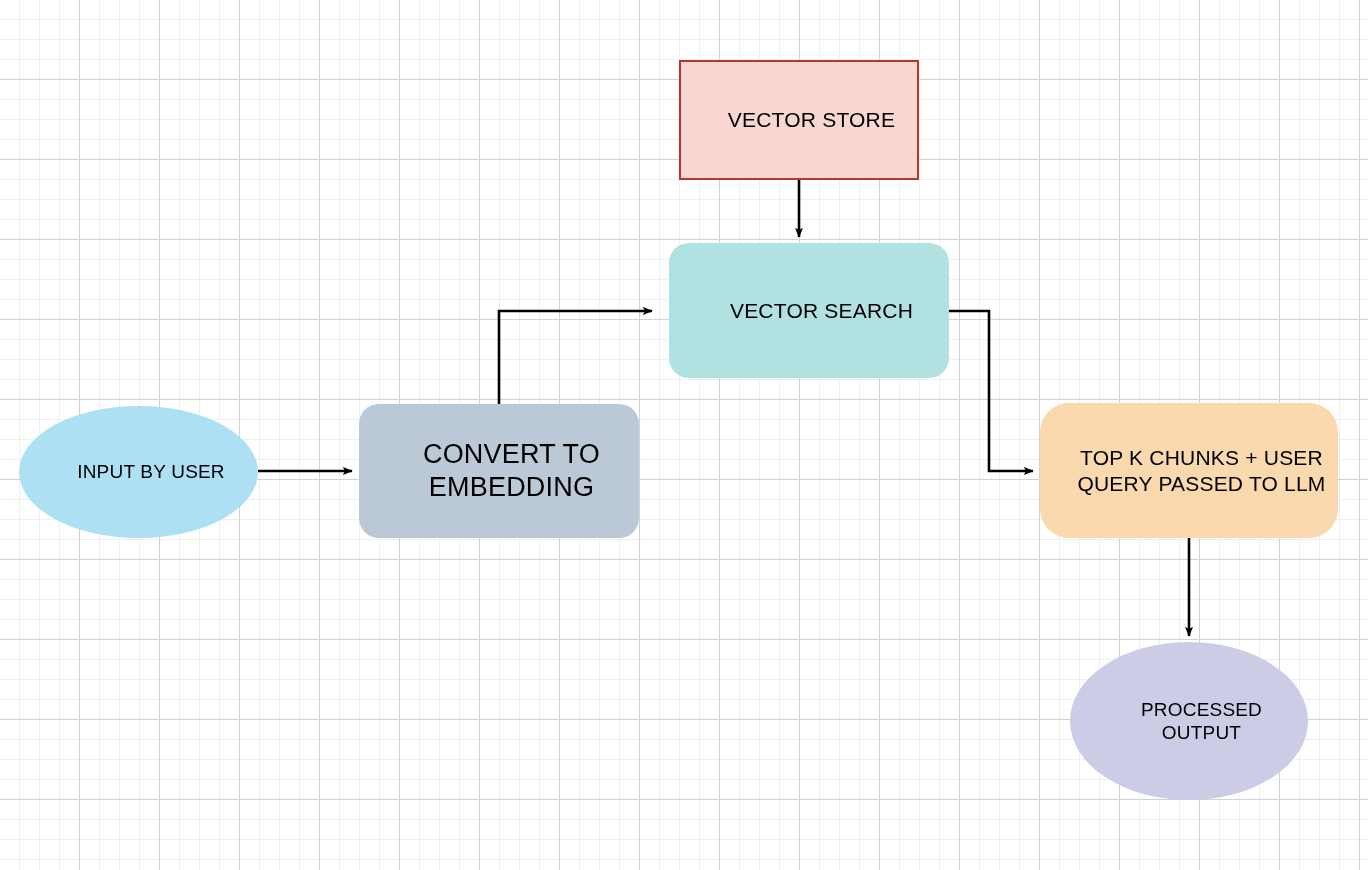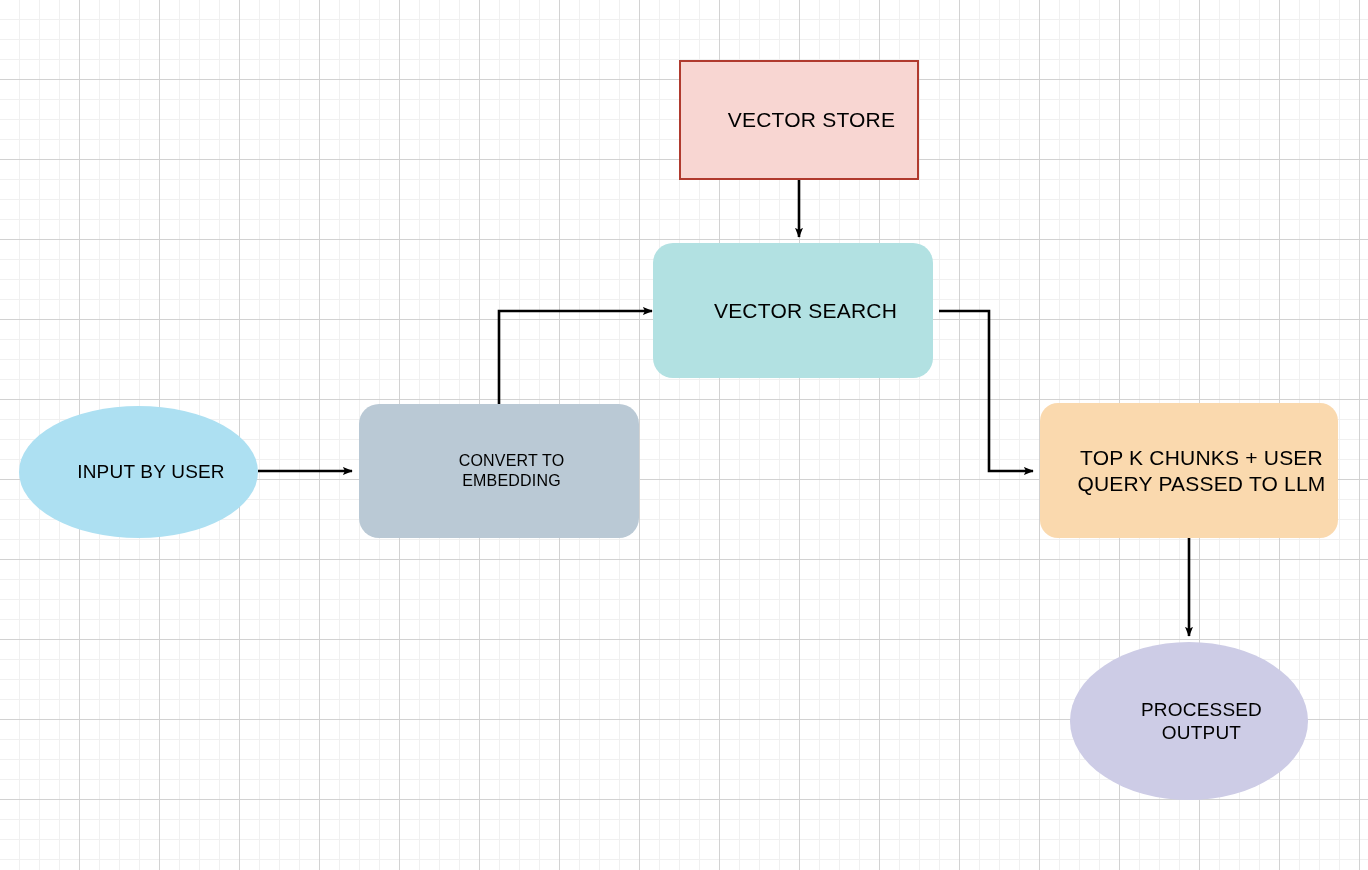--- a/index.html
+++ b/index.html
@@ -63,49 +63,49 @@
 
   .n-vector-store {
     left: 679px;  top: 60px;
     width: 240px; height: 120px;
     background: #f8d6d2;
     border: 2px solid #b03a2e;
     font-size: 21px;
   }
 
   .n-vector-search {
-    left: 653px;  top: 243px;
+    left: 669px;  top: 243px;
     width: 280px; height: 135px;
     background: #b2e1e2;
     border-radius: 20px;
     font-size: 21px;
   }
 
   .n-convert {
     left: 359px;  top: 404px;
     width: 280px; height: 134px;
     background: #bac9d5;
     border-radius: 20px;
-    font-size: 16px;
+    font-size: 27px;
   }
 
   .n-input {
     left: 19px;   top: 406px;
     width: 239px; height: 132px;
     background: #ade0f2;
     border-radius: 50%;
     font-size: 19px;
     text-align: right;
   }
 
   .n-topk {
     left: 1040px; top: 403px;
     width: 298px; height: 135px;
     background: #fad9ae;
-    border-radius: 18px;
+    border-radius: 29px;
     font-size: 21px;
     align-items: center;
   }
 
   .n-output {
     left: 1070px; top: 642px;
     width: 238px; height: 158px;
     background: #cdcce6;
     border-radius: 50%;
     font-size: 19px;

